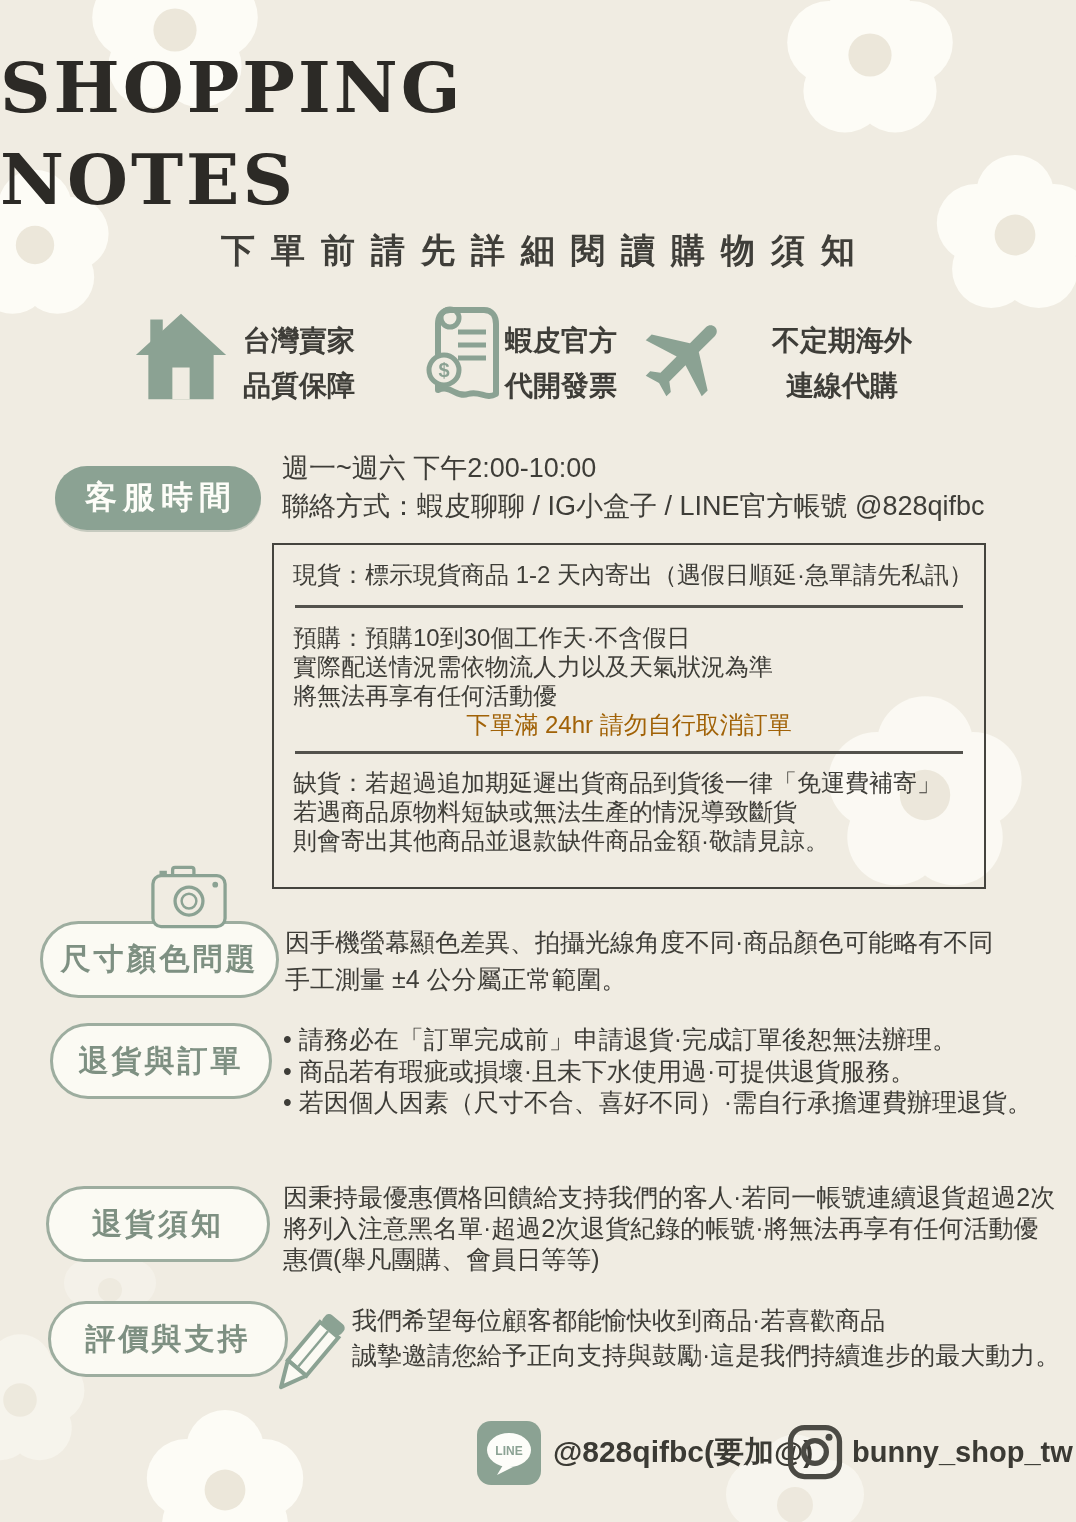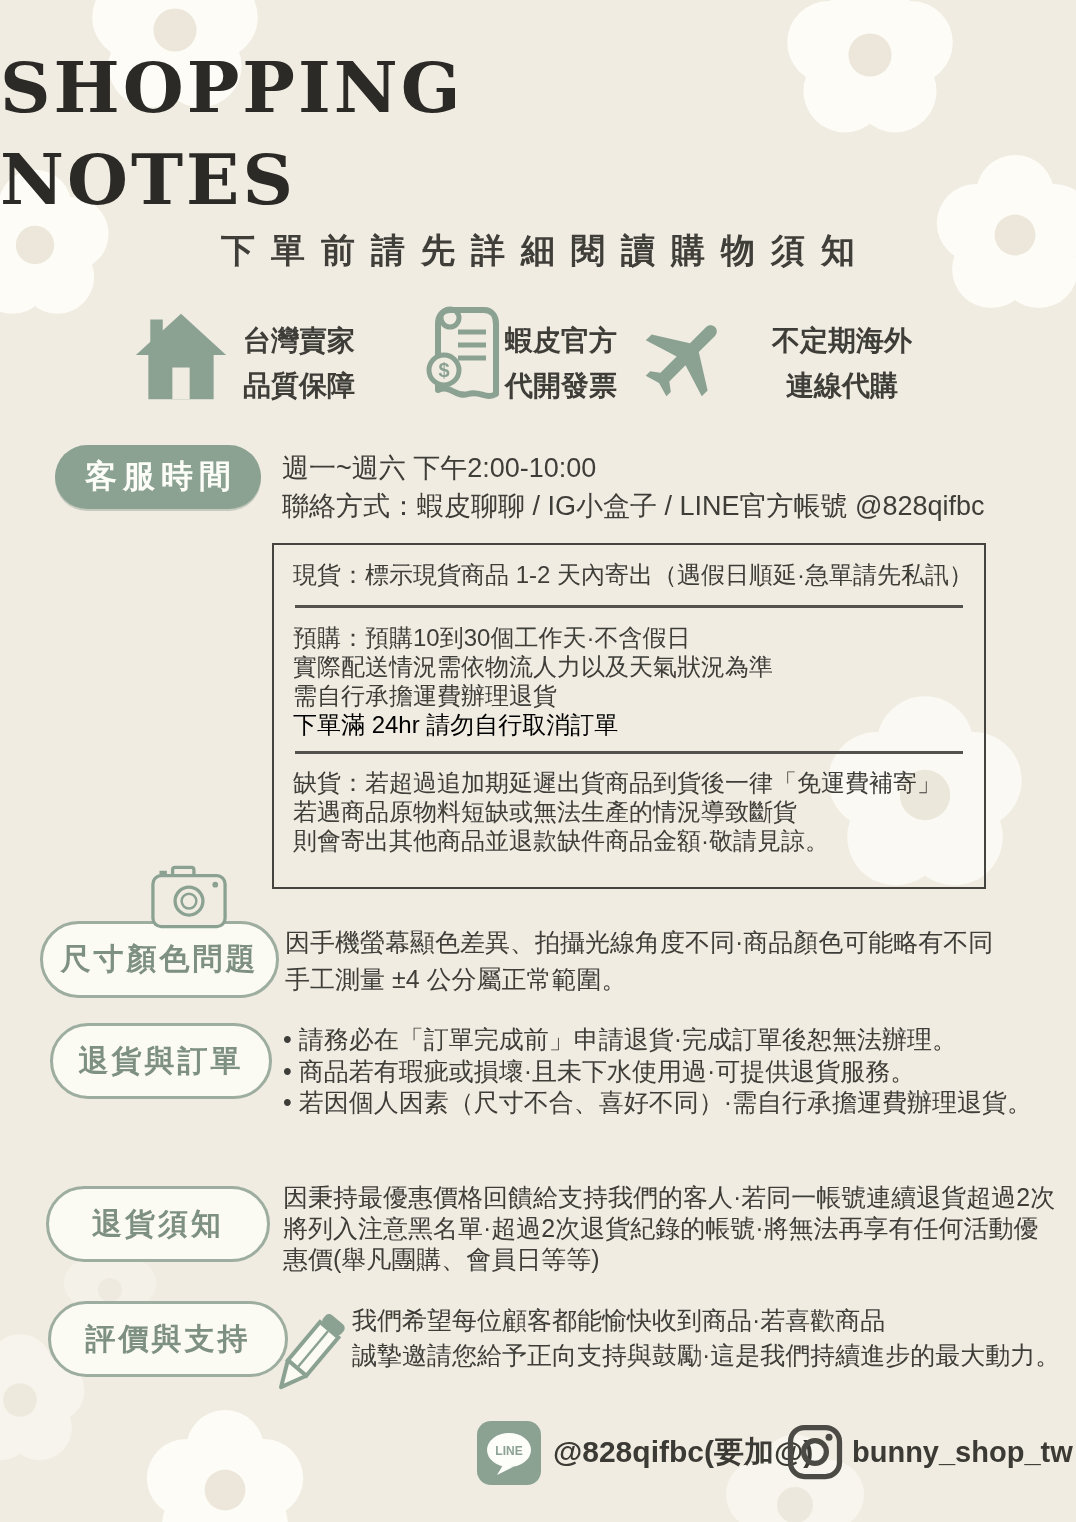--- a/index.html
+++ b/index.html
@@ -23,21 +23,21 @@
   .pill-outline{background:#fbfaf3;border:3px solid #9dad9f;color:#7e9082;font-size:30px;letter-spacing:3px;}
   
   .tline{white-space:nowrap;color:#3e3d38;}
   .service-text{position:absolute;left:282px;top:449px;font-size:27px;line-height:38px;}
   .box{position:absolute;left:272px;top:543px;width:714px;height:346px;box-sizing:border-box;
        border:2.5px solid #45443e;padding:14px 19px 5px 19px;background:transparent;}
   .box .tline{font-size:24px;line-height:29px;}
   .box .first{line-height:31px;}
   .divider{height:3px;background:#53524c;margin:15px 2px 15px 2px;}
   .divider2{margin:12px 2px 14px 2px;}
-  .warn{color:#000000;}
+  .warn{color:#a16207;text-align:center;}
   .sc-text{position:absolute;left:285px;top:924px;font-size:25px;line-height:37px;}
   .ro-text{position:absolute;left:283px;top:1024px;font-size:25px;line-height:31.5px;}
   .rn-text{position:absolute;left:283px;top:1182px;font-size:25px;line-height:31px;}
   .rv-text{position:absolute;left:352px;top:1303px;font-size:25px;line-height:35px;}
   
   .handle{position:absolute;font-weight:700;color:#3b3a34;white-space:nowrap;}
 </style>
 </head>
 <body>
 
@@ -167,32 +167,32 @@
   <svg class="abs" style="left:637px;top:308px;width:100px;height:100px;" viewBox="0 0 96 96">
     <g transform="rotate(45 48 48)">
       <path d="M84,64v-8l-32-20V14c0-3.3-2.7-6-6-6s-6,2.7-6,6v22L8,56v8l32-10v22l-8,6v6l14-4l14,4v-6l-8-6V54L84,64z" fill="#8ba293"></path>
     </g>
   </svg>
   <div class="feat-text" style="left:762px;top:318px;width:160px;text-align:center;">
     <div class="tline">不定期海外</div>
     <div class="tline">連線代購</div>
   </div>
 
-  <div class="pill pill-filled" style="left:55px;top:445px;width:206px;height:64px;">客服時間</div>
+  <div class="pill pill-filled" style="left:55px;top:466px;width:206px;height:64px;">客服時間</div>
   <div class="service-text">
     <div class="tline">週一~週六 下午2:00-10:00</div>
     <div class="tline">聯絡方式：蝦皮聊聊 / IG小盒子 / LINE官方帳號 @828qifbc</div>
   </div>
 
   <div class="box">
     <div class="tline first">現貨：標示現貨商品 1-2 天內寄出（遇假日順延·急單請先私訊）</div>
     <div class="divider"></div>
     <div class="tline">預購：預購10到30個工作天·不含假日</div>
     <div class="tline">實際配送情況需依物流人力以及天氣狀況為準</div>
-    <div class="tline">需自行承擔運費辦理退貨</div>
+    <div class="tline">將無法再享有任何活動優</div>
     <div class="tline warn">下單滿 24hr 請勿自行取消訂單</div>
     <div class="divider divider2"></div>
     <div class="tline">缺貨：若超過追加期延遲出貨商品到貨後一律「免運費補寄」</div>
     <div class="tline">若遇商品原物料短缺或無法生產的情況導致斷貨</div>
     <div class="tline">則會寄出其他商品並退款缺件商品金額·敬請見諒。</div>
   </div>
 
   <svg class="abs" style="left:148px;top:860px;width:82px;height:74px;z-index:3;" viewBox="0 0 100 88">
     <rect x="30" y="8" width="26" height="12" rx="3" fill="#f0ece2" stroke="#8ba293" stroke-width="4"></rect>
     <rect x="6" y="18" width="88" height="62" rx="10" fill="#f0ece2" stroke="#8ba293" stroke-width="4"></rect>

